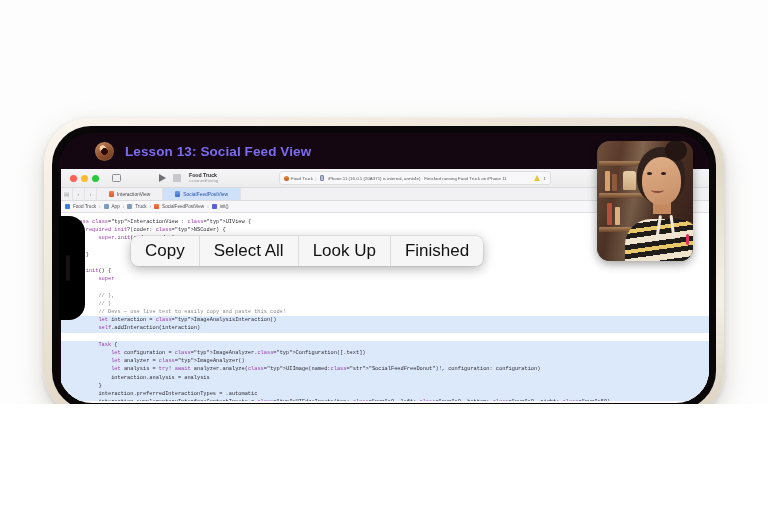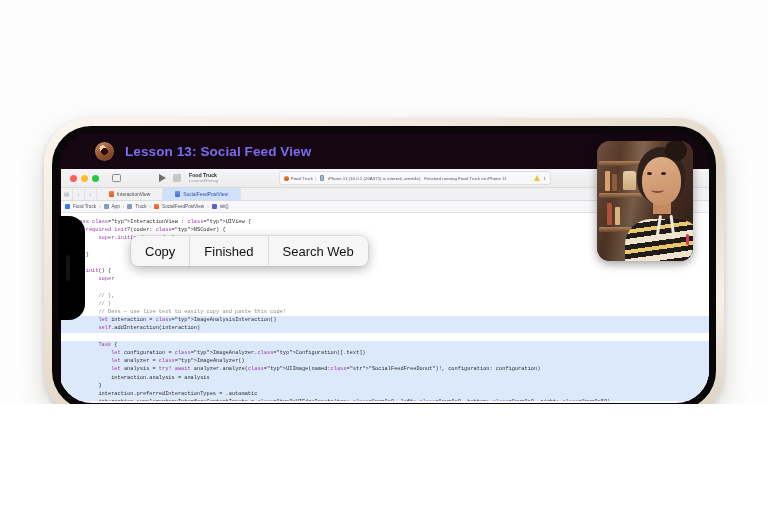--- a/index.html
+++ b/index.html
@@ -261,21 +261,21 @@
     background: #f6f6f6;
     border-radius: 7px;
     box-shadow: 0 3px 12px rgba(0,0,0,.30), 0 0 0 .5px rgba(0,0,0,.12);
     overflow: hidden;
     z-index: 30;
     height: 30px;
   }
   .ctx-item {
     padding: 0 14px;
     display: flex; align-items: center;
-    font-size: 13px;
+    font-size: 17px;
     color: #121212;
     white-space: nowrap;
     border-right: 1px solid #dcdcdc;
   }
   .ctx-item:last-child { border-right: none; }
 
   
   #ft-tile {
     position: absolute;
     right: 16px; top: 8px;
@@ -512,22 +512,23 @@
               <div class="ln sel">            interaction.analysis = analysis</div>
               <div class="ln sel">        }</div>
               <div class="ln sel">        interaction.preferredInteractionTypes = .automatic</div>
               <div class="ln sel">        interaction.supplementaryInterfaceContentInsets = <span <span="" class="kw">class</span>="typ"&gt;UIEdgeInsets(top: <span <span="" class="kw">class</span>="num"&gt;0, left: <span <span="" class="kw">class</span>="num"&gt;0, bottom: <span <span="" class="kw">class</span>="num"&gt;0, right: <span <span="" class="kw">class</span>="num"&gt;50)</div>
             </div>
 
         </div>
 
         <div id="ctx-menu">
             <div class="ctx-item">Copy</div>
+            <div class="ctx-item">Select All</div>
+            <div class="ctx-item">Look Up</div>
             <div class="ctx-item">Finished</div>
-            <div class="ctx-item">Search Web</div>
           </div>
 
         <div id="ft-tile">
           <div id="ft-bg">
             <div class="shelf s1"></div>
             <div class="shelf s2"></div>
             <div class="shelf s3"></div>
             <div class="book b1"></div>
             <div class="book b2"></div>
             <div class="book b3"></div>

